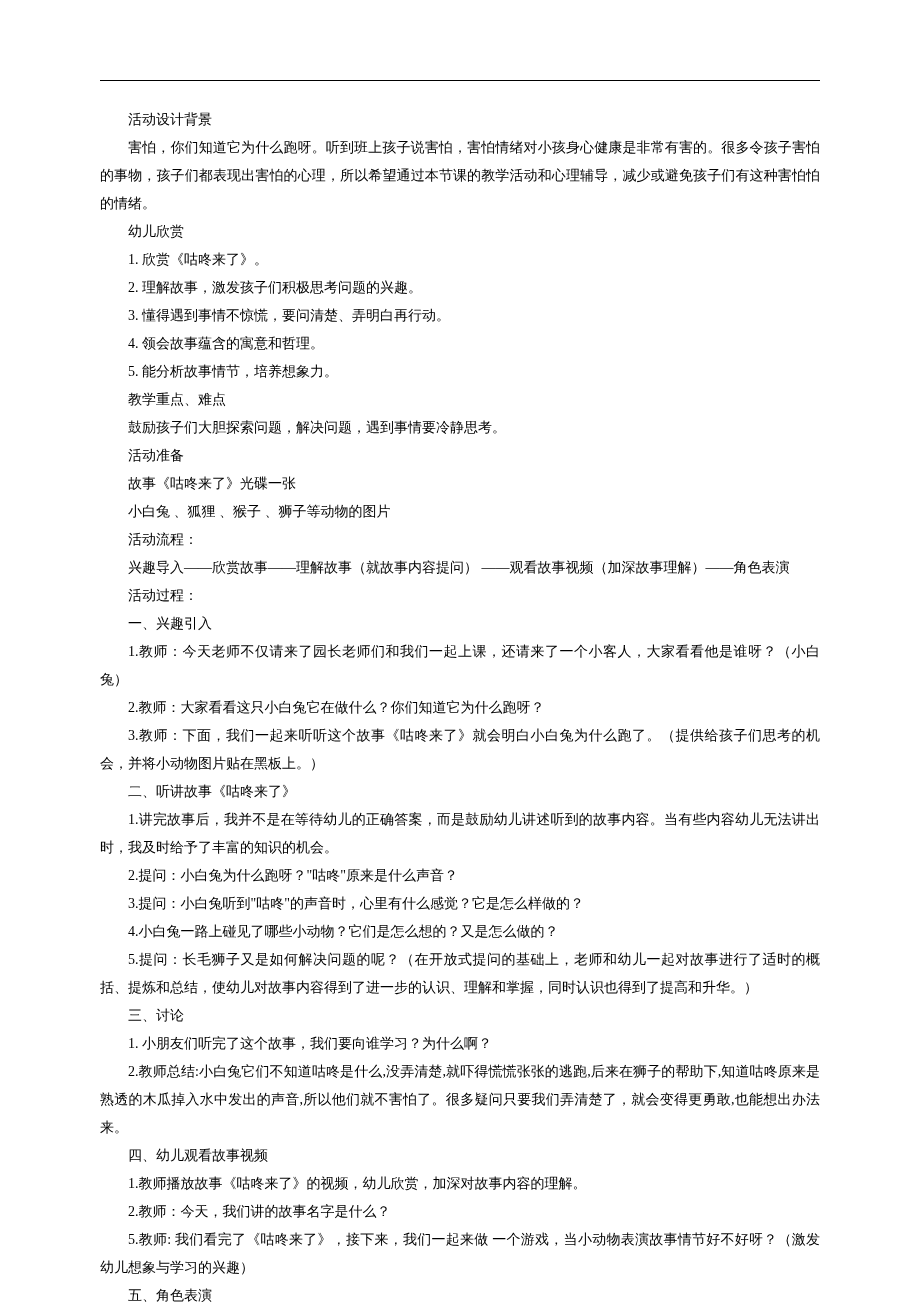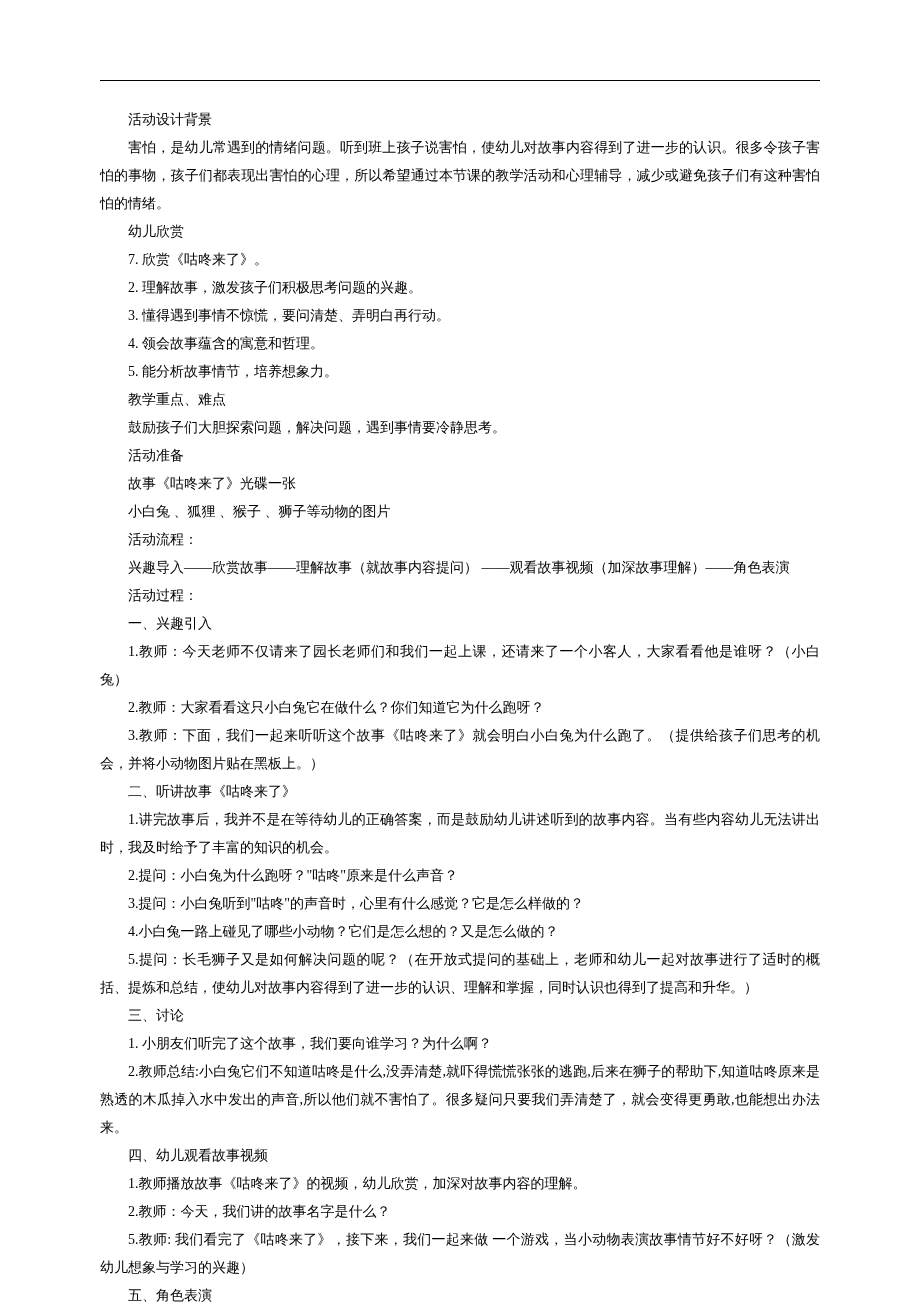--- a/index.html
+++ b/index.html
@@ -28,23 +28,23 @@
       margin: 0;
     }
   </style>
 </head>
 <body>
 
 <div class="divider"></div>
 
 <div class="content">
   <p class="para">活动设计背景</p>
-  <p class="para">害怕，是幼儿常遇到的情绪问题。听到班上孩子说害怕，使幼儿对故事内容得到了进一步的认识。很多令孩子害怕的事物，孩子们都表现出害怕的心理，所以希望通过本节课的教学活动和心理辅导，减少或避免孩子们有这种害怕怕的情绪。</p>
+  <p class="para">害怕，你们知道它为什么跑呀。听到班上孩子说害怕，害怕情绪对小孩身心健康是非常有害的。很多令孩子害怕的事物，孩子们都表现出害怕的心理，所以希望通过本节课的教学活动和心理辅导，减少或避免孩子们有这种害怕怕的情绪。</p>
   <p class="para">幼儿欣赏</p>
-  <p class="para">7. 欣赏《咕咚来了》。</p>
+  <p class="para">1. 欣赏《咕咚来了》。</p>
   <p class="para">2. 理解故事，激发孩子们积极思考问题的兴趣。</p>
   <p class="para">3. 懂得遇到事情不惊慌，要问清楚、弄明白再行动。</p>
   <p class="para">4. 领会故事蕴含的寓意和哲理。</p>
   <p class="para">5. 能分析故事情节，培养想象力。</p>
   <p class="para">教学重点、难点</p>
   <p class="para">鼓励孩子们大胆探索问题，解决问题，遇到事情要冷静思考。</p>
   <p class="para">活动准备</p>
   <p class="para">故事《咕咚来了》光碟一张</p>
   <p class="para">小白兔 、狐狸 、猴子 、狮子等动物的图片</p>
   <p class="para">活动流程：</p>

